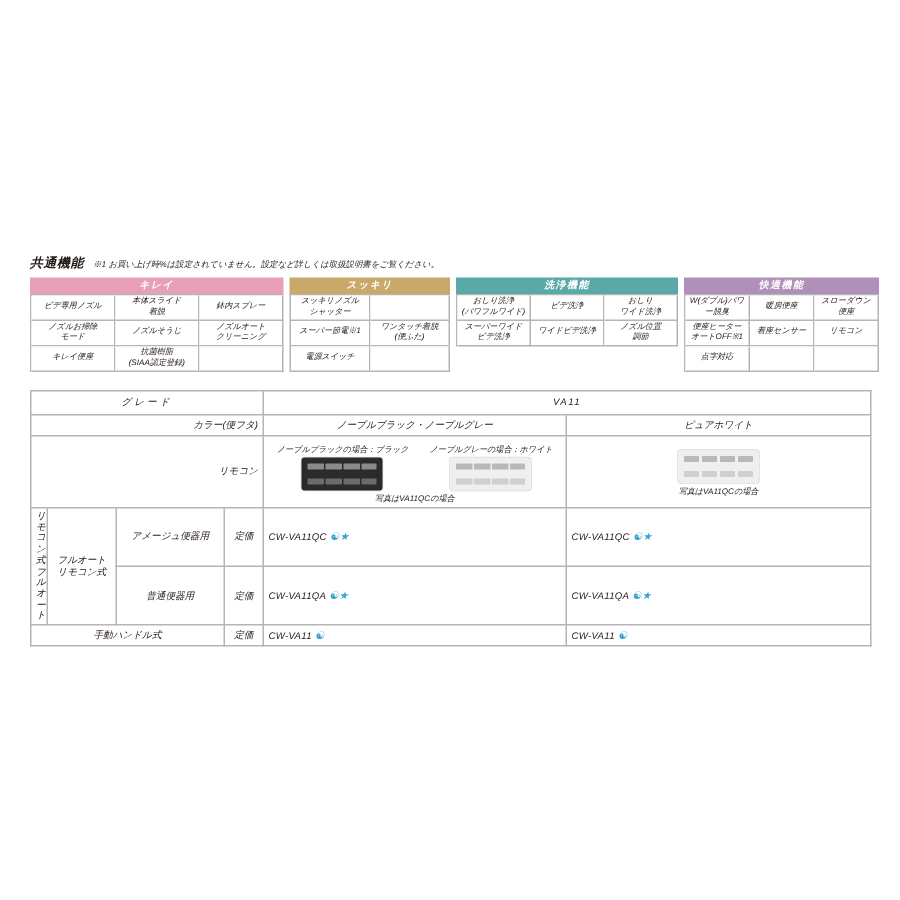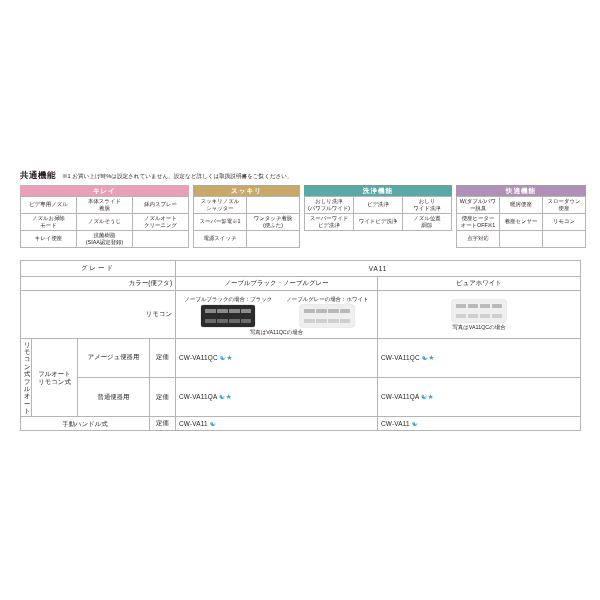--- a/index.html
+++ b/index.html
@@ -12,20 +12,21 @@
     background: #ffffff;
     font-family: "Liberation Sans", sans-serif;
     color: #231815;
     overflow: hidden;
   }
   .page {
     position: relative;
     width: 600px;
     height: 600px;
     background: #ffffff;
+    font-style: italic;
   }
   .sheet {
     position: absolute;
     left: 20px;
     top: 170px;
     width: 560px;
   }
 
   
   .common-head {

